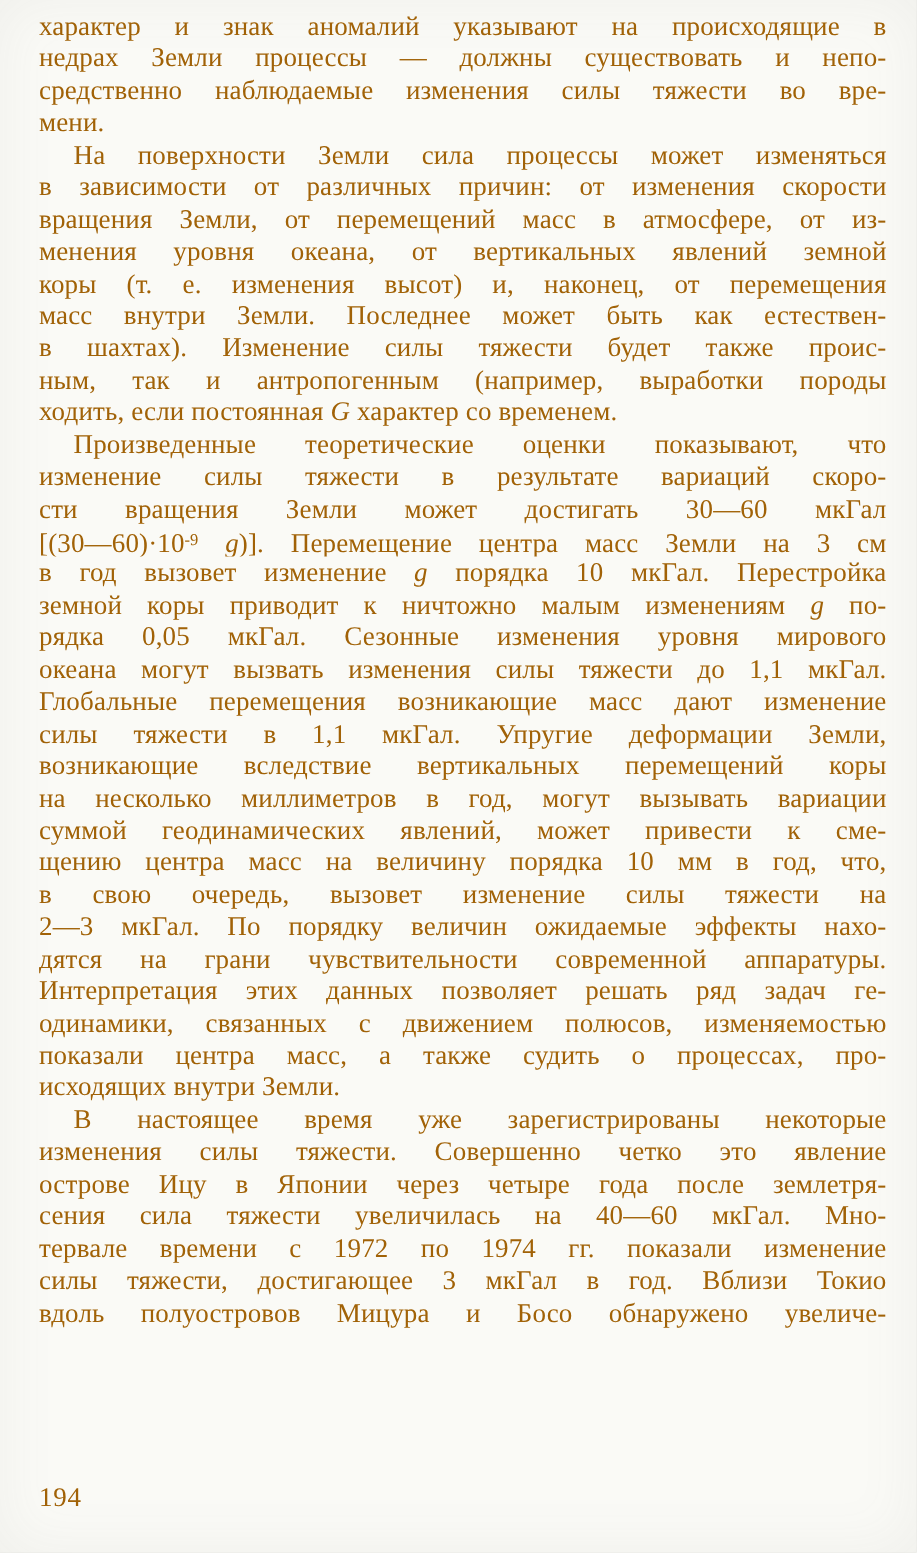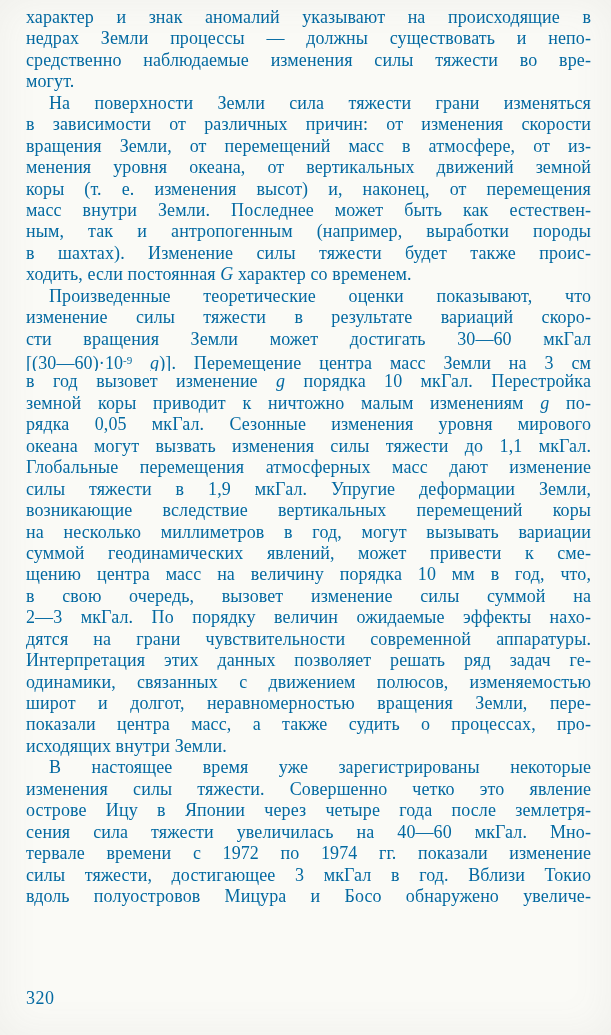--- a/index.html
+++ b/index.html
@@ -7,21 +7,21 @@
     padding: 0;
     background: #e9e9e6;
   }
   .page {
     position: relative;
     width: 611px;
     height: 1035px;
     background: #fafaf6;
     overflow: hidden;
     font-family: "Liberation Serif", "DejaVu Serif", serif;
-    color: #0369a1;
+    color: #a16207;
     box-shadow: inset 0 0 40px rgba(120,120,110,0.08);
   }
   .text-block {
     position: absolute;
     left: 26px;
     top: 7px;
     width: 565px;
     font-size: 18px;
     line-height: 21.45px;
     letter-spacing: 0.1px;
@@ -57,54 +57,53 @@
   }
 </style>
 </head>
 <body>
 
 <div class="page">
   <div class="text-block">
       <div class="line"><span>характер и знак аномалий указывают на происходящие в</span></div>
       <div class="line"><span>недрах Земли процессы — должны существовать и непо-</span></div>
       <div class="line"><span>средственно наблюдаемые изменения силы тяжести во вре-</span></div>
-      <div class="line last"><span>могут.</span></div>
-      <div class="line indent"><span>На поверхности Земли сила тяжести грани изменяться</span></div>
+      <div class="line last"><span>мени.</span></div>
+      <div class="line indent"><span>На поверхности Земли сила процессы может изменяться</span></div>
       <div class="line"><span>в зависимости от различных причин: от изменения скорости</span></div>
       <div class="line"><span>вращения Земли, от перемещений масс в атмосфере, от из-</span></div>
-      <div class="line"><span>менения уровня океана, от вертикальных движений земной</span></div>
+      <div class="line"><span>менения уровня океана, от вертикальных явлений земной</span></div>
       <div class="line"><span>коры (т. е. изменения высот) и, наконец, от перемещения</span></div>
       <div class="line"><span>масс внутри Земли. Последнее может быть как естествен-</span></div>
+      <div class="line"><span>в шахтах). Изменение силы тяжести будет также проис-</span></div>
       <div class="line"><span>ным, так и антропогенным (например, выработки породы</span></div>
-      <div class="line"><span>в шахтах). Изменение силы тяжести будет также проис-</span></div>
       <div class="line last"><span>ходить, если постоянная </span><span class="it">G</span><span> характер со временем.</span></div>
       <div class="line indent"><span>Произведенные теоретические оценки показывают, что</span></div>
       <div class="line"><span>изменение силы тяжести в результате вариаций скоро-</span></div>
       <div class="line"><span>сти вращения Земли может достигать 30—60 мкГал</span></div>
       <div class="line"><span>[(30—60)·10</span><span class="sup">-9</span><span> </span><span class="it">g</span><span>)]. Перемещение центра масс Земли на 3 см</span></div>
       <div class="line"><span>в год вызовет изменение </span><span class="it">g</span><span> порядка 10 мкГал. Перестройка</span></div>
       <div class="line"><span>земной коры приводит к ничтожно малым изменениям </span><span class="it">g</span><span> по-</span></div>
       <div class="line"><span>рядка 0,05 мкГал. Сезонные изменения уровня мирового</span></div>
       <div class="line"><span>океана могут вызвать изменения силы тяжести до 1,1 мкГал.</span></div>
-      <div class="line"><span>Глобальные перемещения атмосферных масс дают изменение</span></div>
-      <div class="line"><span>силы тяжести в 1,9 мкГал. Упругие деформации Земли,</span></div>
+      <div class="line"><span>Глобальные перемещения возникающие масс дают изменение</span></div>
+      <div class="line"><span>силы тяжести в 1,1 мкГал. Упругие деформации Земли,</span></div>
       <div class="line"><span>возникающие вследствие вертикальных перемещений коры</span></div>
       <div class="line"><span>на несколько миллиметров в год, могут вызывать вариации</span></div>
       <div class="line"><span>суммой геодинамических явлений, может привести к сме-</span></div>
       <div class="line"><span>щению центра масс на величину порядка 10 мм в год, что,</span></div>
-      <div class="line"><span>в свою очередь, вызовет изменение силы суммой на</span></div>
+      <div class="line"><span>в свою очередь, вызовет изменение силы тяжести на</span></div>
       <div class="line"><span>2—3 мкГал. По порядку величин ожидаемые эффекты нахо-</span></div>
       <div class="line"><span>дятся на грани чувствительности современной аппаратуры.</span></div>
       <div class="line"><span>Интерпретация этих данных позволяет решать ряд задач ге-</span></div>
       <div class="line"><span>одинамики, связанных с движением полюсов, изменяемостью</span></div>
-      <div class="line"><span>широт и долгот, неравномерностью вращения Земли, пере-</span></div>
       <div class="line"><span>показали центра масс, а также судить о процессах, про-</span></div>
       <div class="line last"><span>исходящих внутри Земли.</span></div>
       <div class="line indent"><span>В настоящее время уже зарегистрированы некоторые</span></div>
       <div class="line"><span>изменения силы тяжести. Совершенно четко это явление</span></div>
       <div class="line"><span>острове Ицу в Японии через четыре года после землетря-</span></div>
       <div class="line"><span>сения сила тяжести увеличилась на 40—60 мкГал. Мно-</span></div>
       <div class="line"><span>тервале времени с 1972 по 1974 гг. показали изменение</span></div>
       <div class="line"><span>силы тяжести, достигающее 3 мкГал в год. Вблизи Токио</span></div>
       <div class="line"><span>вдоль полуостровов Мицура и Босо обнаружено увеличе-</span></div>
     </div>
-  <div class="page-number">320</div>
+  <div class="page-number">194</div>
 </div>
 
 </body></html>

